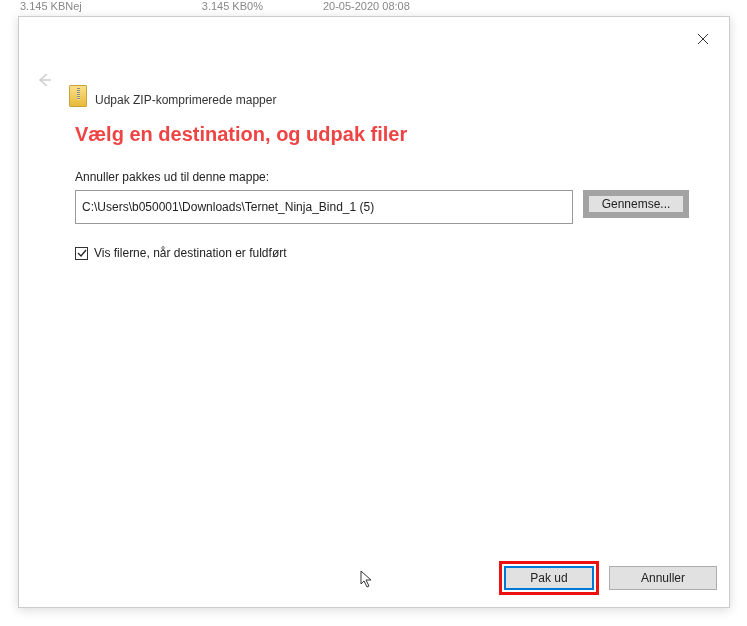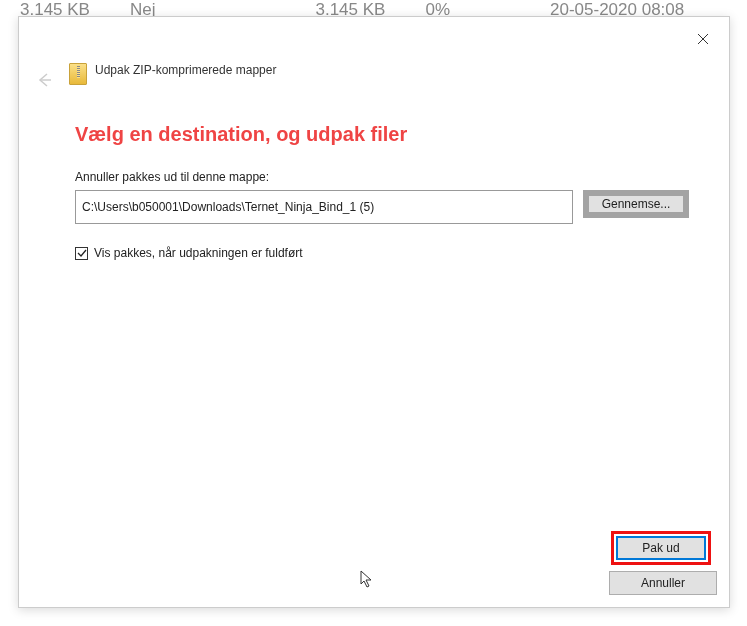--- a/index.html
+++ b/index.html
@@ -17,23 +17,22 @@
       overflow: hidden;
     }
     .bg-row {
       position: absolute;
       top: 0;
       left: 0;
       right: 0;
       height: 14px;
       display: flex;
       color: #888;
-      font-size: 17px;
+      font-size: 11px;
       padding-left: 20px;
-      gap: 40px;
     }
     .dialog {
       position: absolute;
       top: 16px;
       left: 18px;
       width: 712px;
       height: 592px;
       background: #fff;
       border: 1px solid #ccc;
       box-shadow: 0 2px 10px rgba(0,0,0,0.15);
@@ -64,24 +63,24 @@
     .back-arrow {
       position: absolute;
       top: 54px;
       left: 16px;
       color: #bbb;
       font-size: 16px;
       cursor: default;
     }
     .header-row {
       position: absolute;
-      top: 46px;
+      top: 68px;
       left: 50px;
       display: flex;
-      align-items: flex-start;
+      align-items: flex-end;
       gap: 8px;
     }
     .zip-icon {
       width: 18px;
       height: 22px;
       background: linear-gradient(#fbe088, #e8b93a);
       border: 1px solid #c9a23a;
       border-radius: 1px;
       position: relative;
     }
@@ -164,21 +163,20 @@
       color: #222;
       cursor: pointer;
     }
     .footer {
       position: absolute;
       bottom: 12px;
       right: 12px;
       display: flex;
       gap: 6px;
       align-items: center;
-      flex-direction: column;
     }
     .highlight-frame {
       border: 3px solid #e11;
       padding: 2px;
       display: inline-block;
     }
     .primary-btn {
       width: 90px;
       height: 24px;
       background: #e1e1e1;
@@ -247,21 +245,21 @@
     <div class="path-row">
       <input type="text" class="path-input" value="C:\Users\b050001\Downloads\Ternet_Ninja_Bind_1 (5)" style="">
       <button class="browse-btn">Gennemse...</button>
     </div>
     <div class="checkbox-row">
       <div class="checkbox">
         <svg viewBox="0 0 10 10">
           <path d="M1 5 L4 8 L9 2" stroke="#222" stroke-width="1.3" fill="none"></path>
         </svg>
       </div>
-      <span class="checkbox-label">Vis pakkes, når udpakningen er fuldført</span>
+      <span class="checkbox-label">Vis filerne, når destination er fuldført</span>
     </div>
   </div>
 
   <div class="footer">
     <span class="highlight-frame">
       <button class="primary-btn">Pak ud</button>
     </span>
     <button class="secondary-btn">Annuller</button>
   </div>
 

